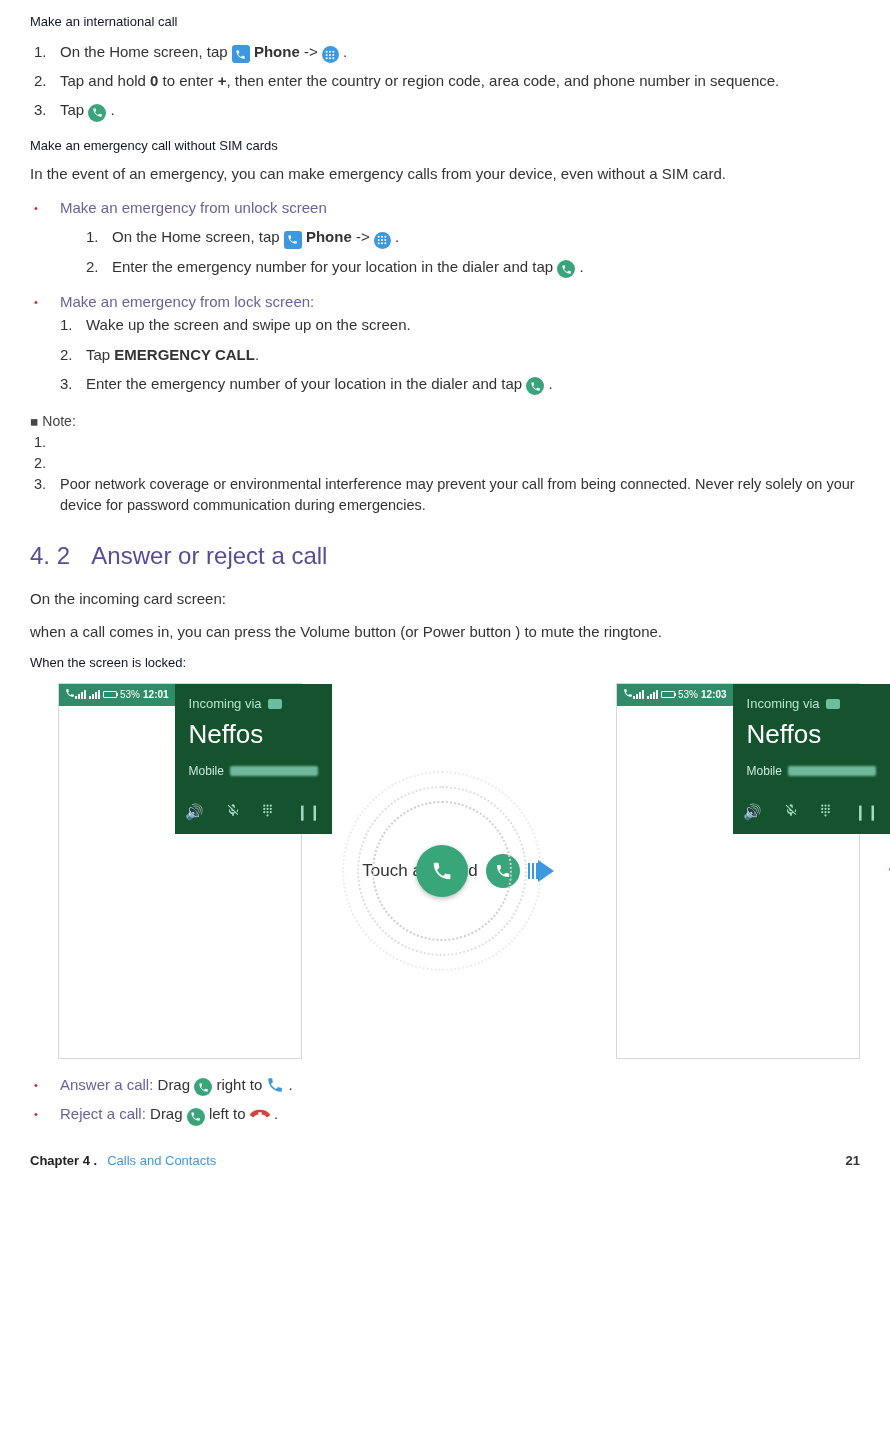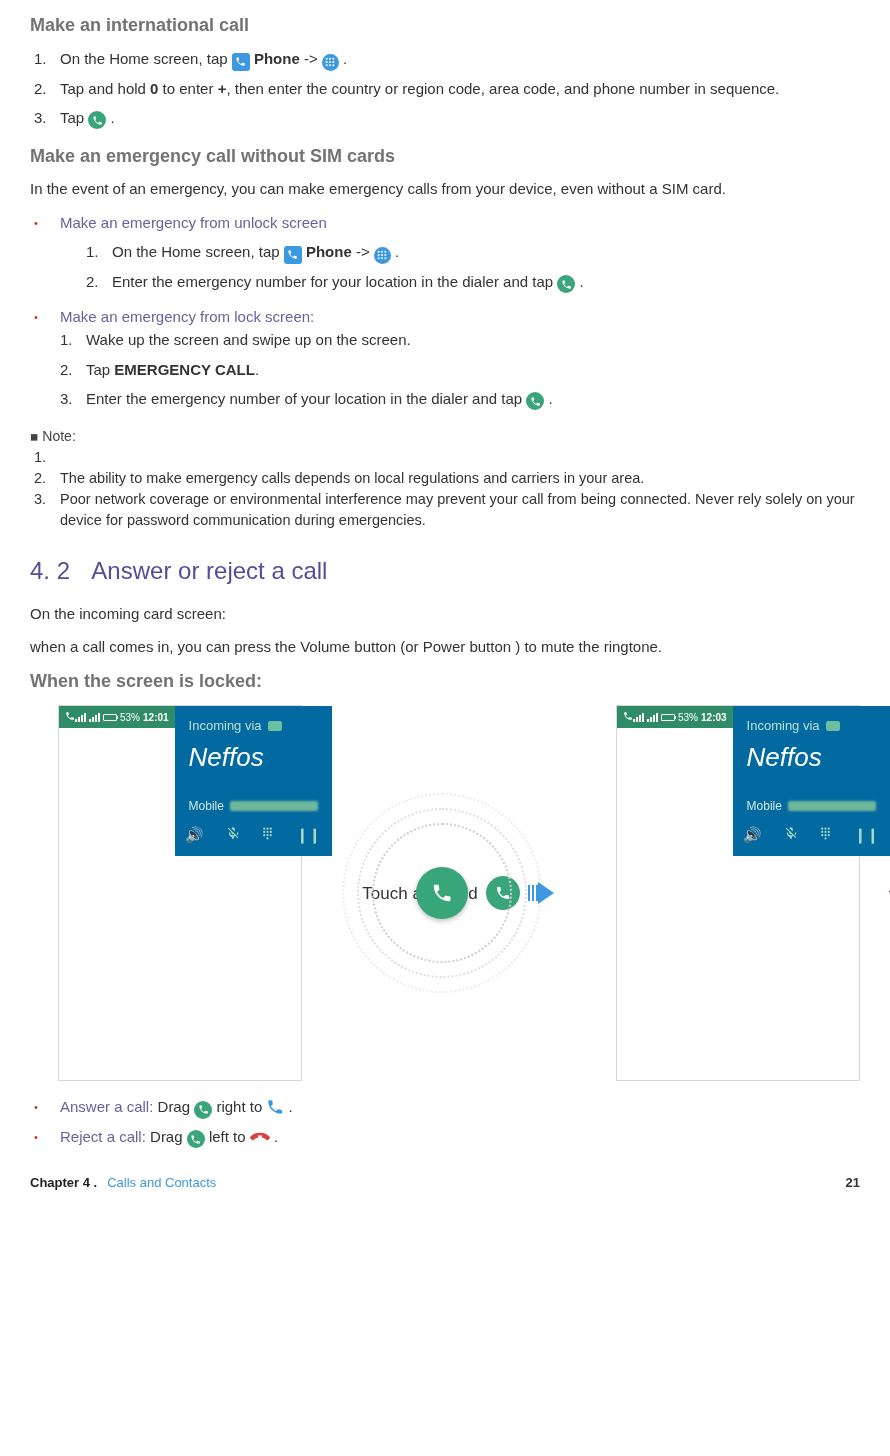--- a/index.html
+++ b/index.html
@@ -5,23 +5,23 @@
   * { box-sizing: border-box; margin: 0; padding: 0; }
   body {
     font-family: "Myriad Pro", "Segoe UI", Arial, sans-serif;
     font-size: 15px;
     color: #333;
     padding: 12px 30px 20px 30px;
     width: 890px;
     line-height: 1.5;
   }
   h3.section-h3 {
-    font-size: 18px;
-    font-weight: 700;
-    color: #737373;
+    font-size: 13px;
+    font-weight: 400;
+    color: #0f172a;
     margin-bottom: 8px;
   }
   .ol { margin-left: 4px; margin-bottom: 14px; }
   .ol-item { display: flex; margin-bottom: 6px; line-height: 1.55; }
   .ol-num { min-width: 26px; color: #333; }
   .ol-body { flex: 1; }
   .sub-ol { margin-left: 26px; margin-top: 6px; }
   .dot-list { margin-left: 4px; margin-bottom: 10px; }
   .dot-item { display: flex; margin-bottom: 6px; line-height: 1.55; }
   .dot { color: #cc2a2a; min-width: 26px; text-align: left; font-size: 11px; padding-top: 4px; }
@@ -94,29 +94,29 @@
   .bar3 span { width:2px; background:#fff; }
   .bar3 span:nth-child(1){height:3px}
   .bar3 span:nth-child(2){height:5px}
   .bar3 span:nth-child(3){height:7px}
   .bar3 span:nth-child(4){height:9px}
   .batt { width:14px; height:7px; border:1px solid #fff; border-radius:1px; position:relative; }
   .batt::after { content:''; position:absolute; right:-2px; top:1px; width:1px; height:3px; background:#fff;}
   .batt-fill { background:#fff; height:100%; width:53%; }
 
   .call-header {
-    background:#0369a1;
+    background:#14532d;
     color:#fff;
     padding: 10px 14px 14px 14px;
     height: 150px;
     position:relative;
   }
   .incoming-via { color:#b8e0cf; font-size:13px; margin-bottom:2px; display:flex; align-items:center; gap:6px;}
   .sim-chip { width:14px; height:10px; background:#6bbf9f; border-radius:2px; }
-  .caller-name { font-size:26px; font-weight:300; margin-bottom:20px;font-style:italic; }
+  .caller-name { font-size:26px; font-weight:300; margin-bottom:8px; }
   .caller-sub { font-size:12px; color:#cfe9dd; display:flex; align-items:center; gap:6px; }
   .blur-bar { width:88px; height:10px; background:#6fb89b; border-radius:2px; filter: blur(1px); }
   .header-icons-row { position:absolute; bottom:10px; left:0; right:0; display:flex; justify-content:space-around; }
   .header-icons-row .hi { color:#a7d8c3; font-size:15px; }
 
   .call-body { flex:1; display:flex; align-items:center; justify-content:center; position:relative; }
   .dotted-ring {
     width: 220px; height: 220px; border-radius:50%;
     position:relative;
     display:flex; align-items:center; justify-content:center;
@@ -315,21 +315,20 @@
 <div class="note-header">
   <span class="note-icon">◼</span>
   <span class="note-label">Note:</span>
 </div>
 <div class="note-ol">
   <div class="note-item">
       <div class="note-num">1.</div>
     </div>
   <div class="note-item">
       <div class="note-num">2.</div>
-      <div>The ability to make emergency calls depends on local regulations and carriers in your area.</div>
     </div>
   <div class="note-item">
       <div class="note-num">3.</div>
       <div>Poor network coverage or environmental interference may prevent your call from being connected. Never rely solely on your device for password communication during emergencies.</div>
     </div>
 </div>
 
 <h2 class="purple-h2">
   <span class="hnum">4. 2</span>
   <span>Answer or reject a call</span>

